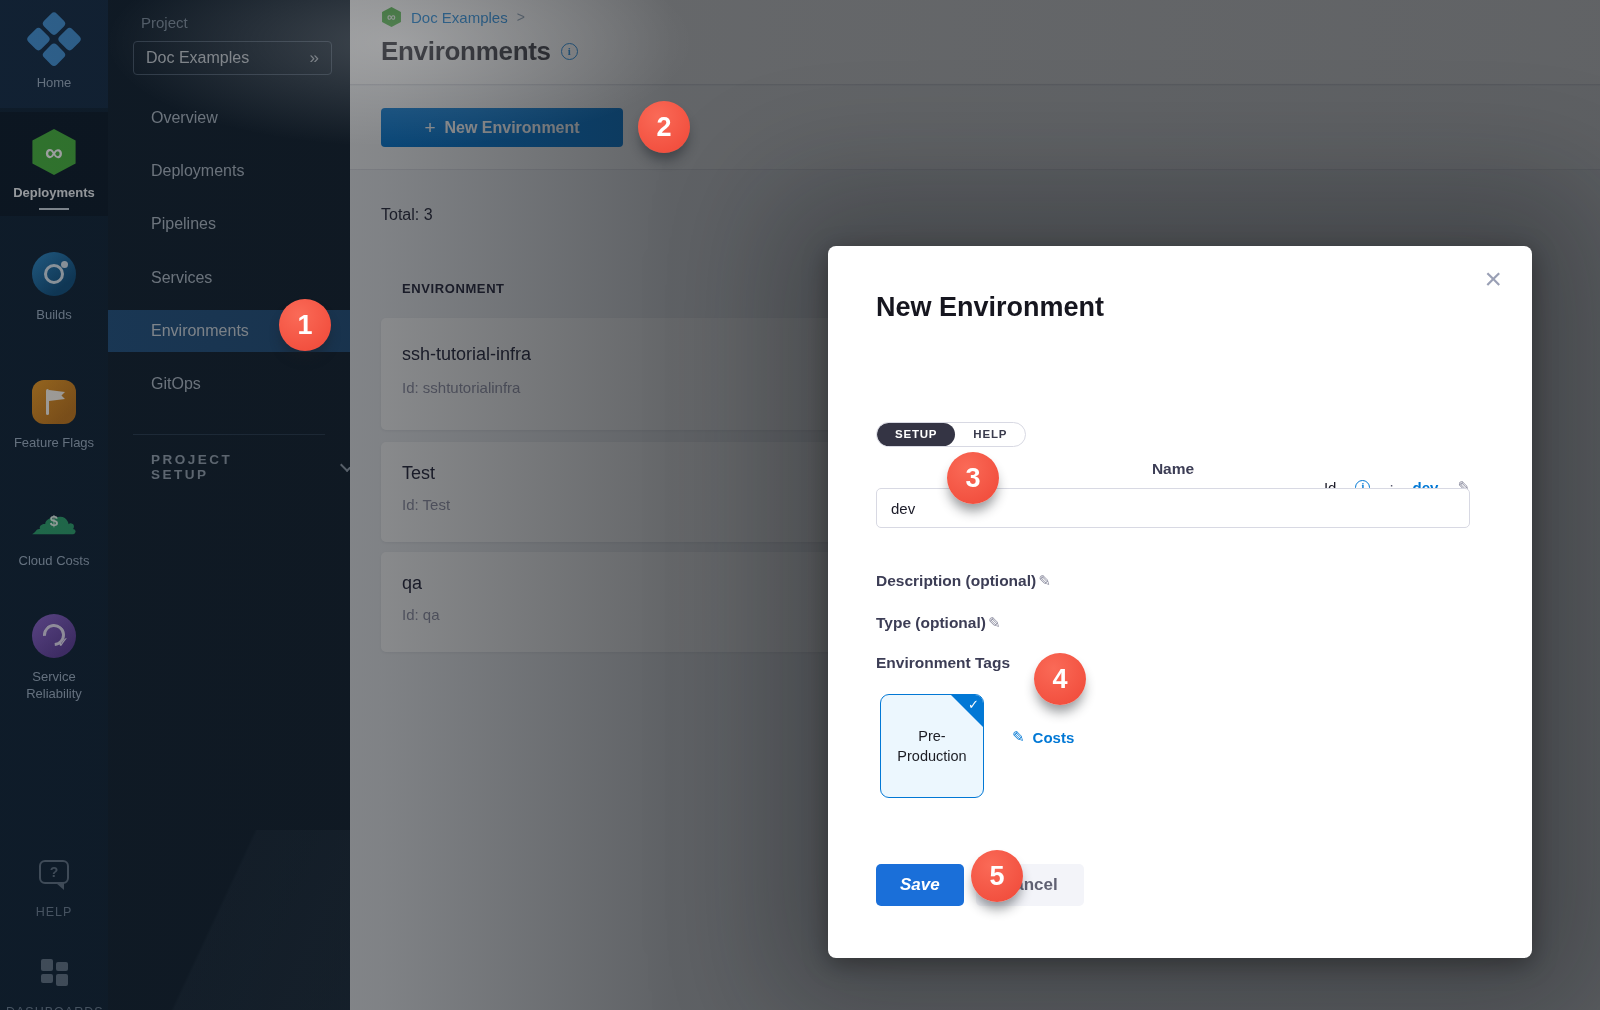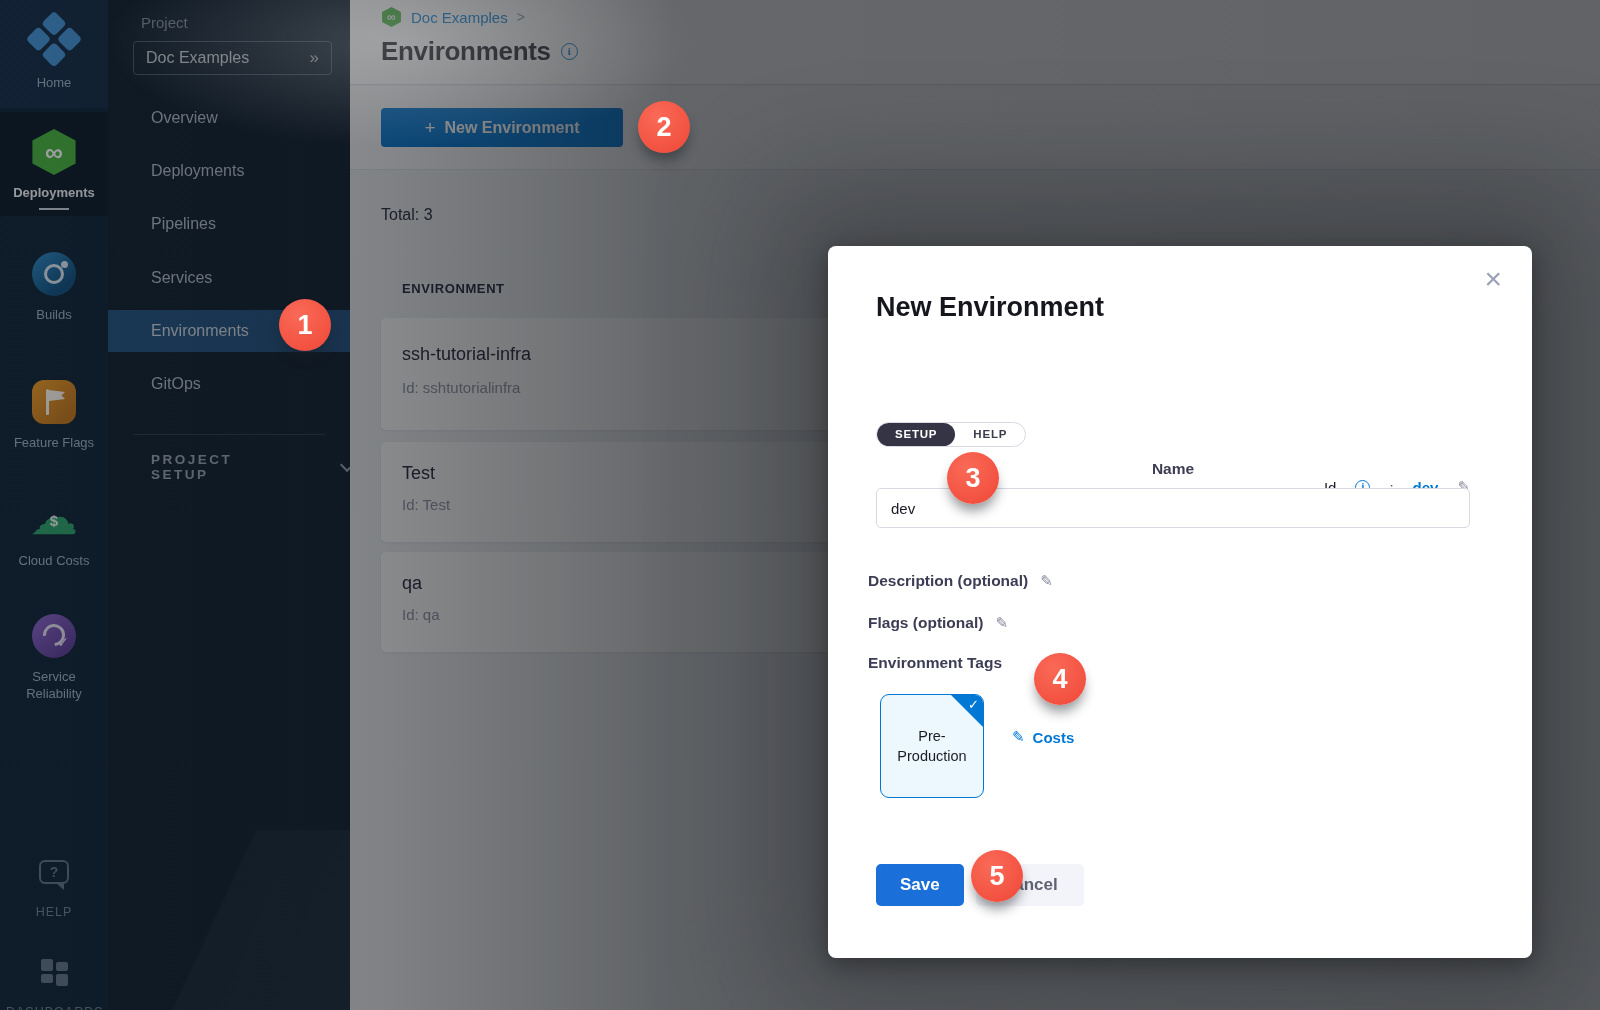--- a/index.html
+++ b/index.html
@@ -106,31 +106,31 @@
   .toggle .seg.on { background:#343444; color:#ffffff; border-radius:13px; }
   .field-label { font-size:15.5px; font-weight:bold; color:#3c3d55; }
   .name-row { position:absolute; left:48px; top:214px; width:594px; display:flex; align-items:center;flex-direction:column; }
   .id-row { margin-left:auto; display:flex; align-items:center; gap:19px; font-size:15px; }
   .id-label { color:#1b1b28; }
   .id-colon { color:#5a5b6e; }
   .id-value { color:#0278d5; font-weight:600; }
   .pencil { color:#8a8b9e; font-size:15px; cursor:pointer; }
   .pencil.blue { color:#0278d5; }
   .name-input { position:absolute; left:48px; top:242px; width:594px; height:40px; border:1px solid #d8d9e3; border-radius:5px; padding:0 14px; font-size:15px; color:#1b1b28; font-family:inherit; background:#fff; }
-  .opt-row { position:absolute; left:40px; display:flex; align-items:flex-start; gap:12px; }
+  .opt-row { position:absolute; left:48px; display:flex; align-items:flex-start; gap:2px; }
   .row-desc { top:326px; }
   .row-tags { top:368px; }
   .row-type { top:408px; }
   .type-card { position:absolute; left:52px; top:448px; width:104px; height:104px; background:#ecf7fe; border:1px solid #0278d5; border-radius:9px; overflow:hidden; cursor:pointer; display:flex; align-items:center; justify-content:center; text-align:center; }
   .type-card .corner { position:absolute; top:0; right:0; width:0; height:0; border-top:32px solid #0278d5; border-left:32px solid transparent; }
   .type-card .corner-check { position:absolute; top:2px; right:4px; color:#fff; font-size:13px; font-weight:bold; }
   .type-card-label { width:80px; font-size:14.5px; line-height:20px; color:#1c1d24; }
   .change-row { position:absolute; left:184px; top:482px; display:flex; align-items:center; gap:8px; cursor:pointer; }
   .change-label { color:#0278d5; font-size:15px; font-weight:bold; }
-  .btn-save { position:absolute; left:48px; top:618px; height:42px; padding:0 24px; background:#1a6fd9; border:none; border-radius:5px; color:#fff; font-size:17px; font-weight:bold; cursor:pointer; font-family:inherit; }
+  .btn-save { position:absolute; left:48px; top:618px; height:42px; padding:0 24px; background:#1a6fd9; border:none; border-radius:5px; color:#fff; font-size:17px; font-weight:bold; cursor:pointer; font-family:inherit;font-style:italic; }
   .btn-cancel { position:absolute; left:148px; top:618px; height:42px; padding:0 26px; background:#f3f4f9; border:none; border-radius:5px; color:#606173; font-size:17px; font-weight:bold; cursor:pointer; font-family:inherit; }
 
   
   .badge { position:absolute; width:52px; height:52px; border-radius:50%; background:radial-gradient(circle at 38% 30%, #fa6a57, #f2503f 75%); color:#ffffff; font-size:27px; font-weight:bold; display:flex; align-items:center; justify-content:center; z-index:60; box-shadow:0 9px 12px -2px rgba(25,28,36,.45); }
   .badge-1 { left:279px; top:299px; }
   .badge-2 { left:638px; top:101px; }
   .badge-3 { left:947px; top:452px; }
   .badge-4 { left:1034px; top:653px; }
   .badge-5 { left:971px; top:850px; }
 </style>
@@ -280,21 +280,21 @@
         <span class="pencil">✎</span>
       </span>
     </div>
     <input class="name-input" type="text" value="dev" style="">
 
     <div class="opt-row row-desc">
       <span class="field-label">Description (optional)</span>
       <span class="pencil">✎</span>
     </div>
     <div class="opt-row row-tags">
-      <span class="field-label">Flags (optional)</span>
+      <span class="field-label">Type (optional)</span>
       <span class="pencil">✎</span>
     </div>
     <div class="opt-row row-type">
       <span class="field-label">Environment Tags</span>
     </div>
 
     <div class="type-card">
       <span class="type-card-label">Pre-Production</span>
       <span class="corner"></span>
       <span class="corner-check">✓</span>

